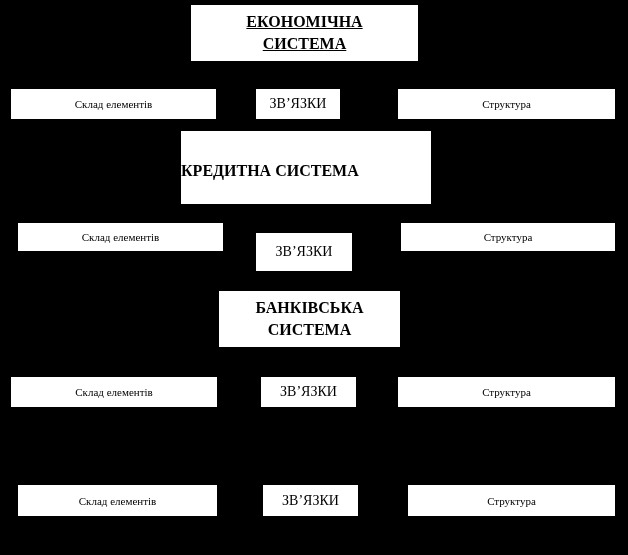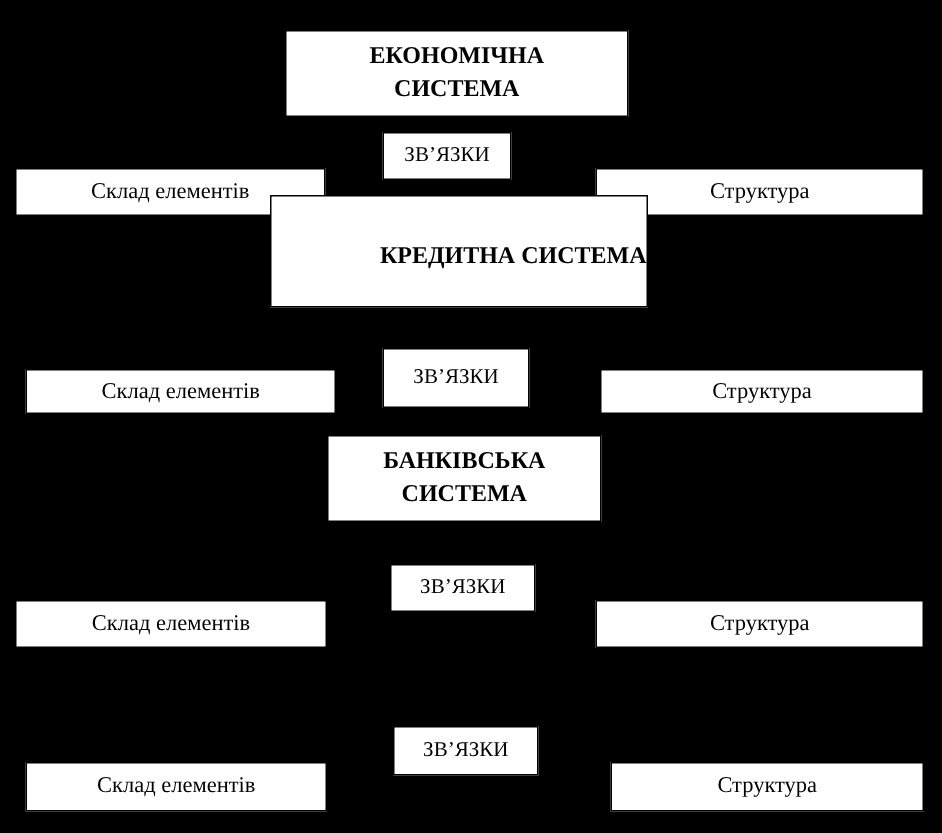--- a/index.html
+++ b/index.html
@@ -26,34 +26,33 @@
     justify-content: center;
     text-align: center;
   }
   .title-box {
     font-weight: bold;
     font-size: 16px;
     flex-direction: column;
     line-height: 1.4;
   }
   .label-box {
-    font-size: 15px;
-    margin-top: 24px;
+    font-size: 11px;
   }
   .links-box {
     font-size: 14px;
     font-family: Liberation Serif, serif;
   }
   .top-align {
-    align-items: flex-end;
+    align-items: flex-start;
     padding-top: 8px;
   }
 
   
-  #economic-box   { left:190px; top:20px;   width:229px; height:58px; }
+  #economic-box   { left:190px; top:4px;   width:229px; height:58px;text-decoration:underline; }
 
   
   #r1-comp        { left:10px;  top:88px;  width:207px; height:32px; }
   #r1-links       { left:255px; top:88px;  width:86px;  height:32px; }
   #r1-struct      { left:397px; top:88px;  width:219px; height:32px; }
 
   
   #credit-box     { left:180px; top:130px; width:252px; height:75px; }
 
   

